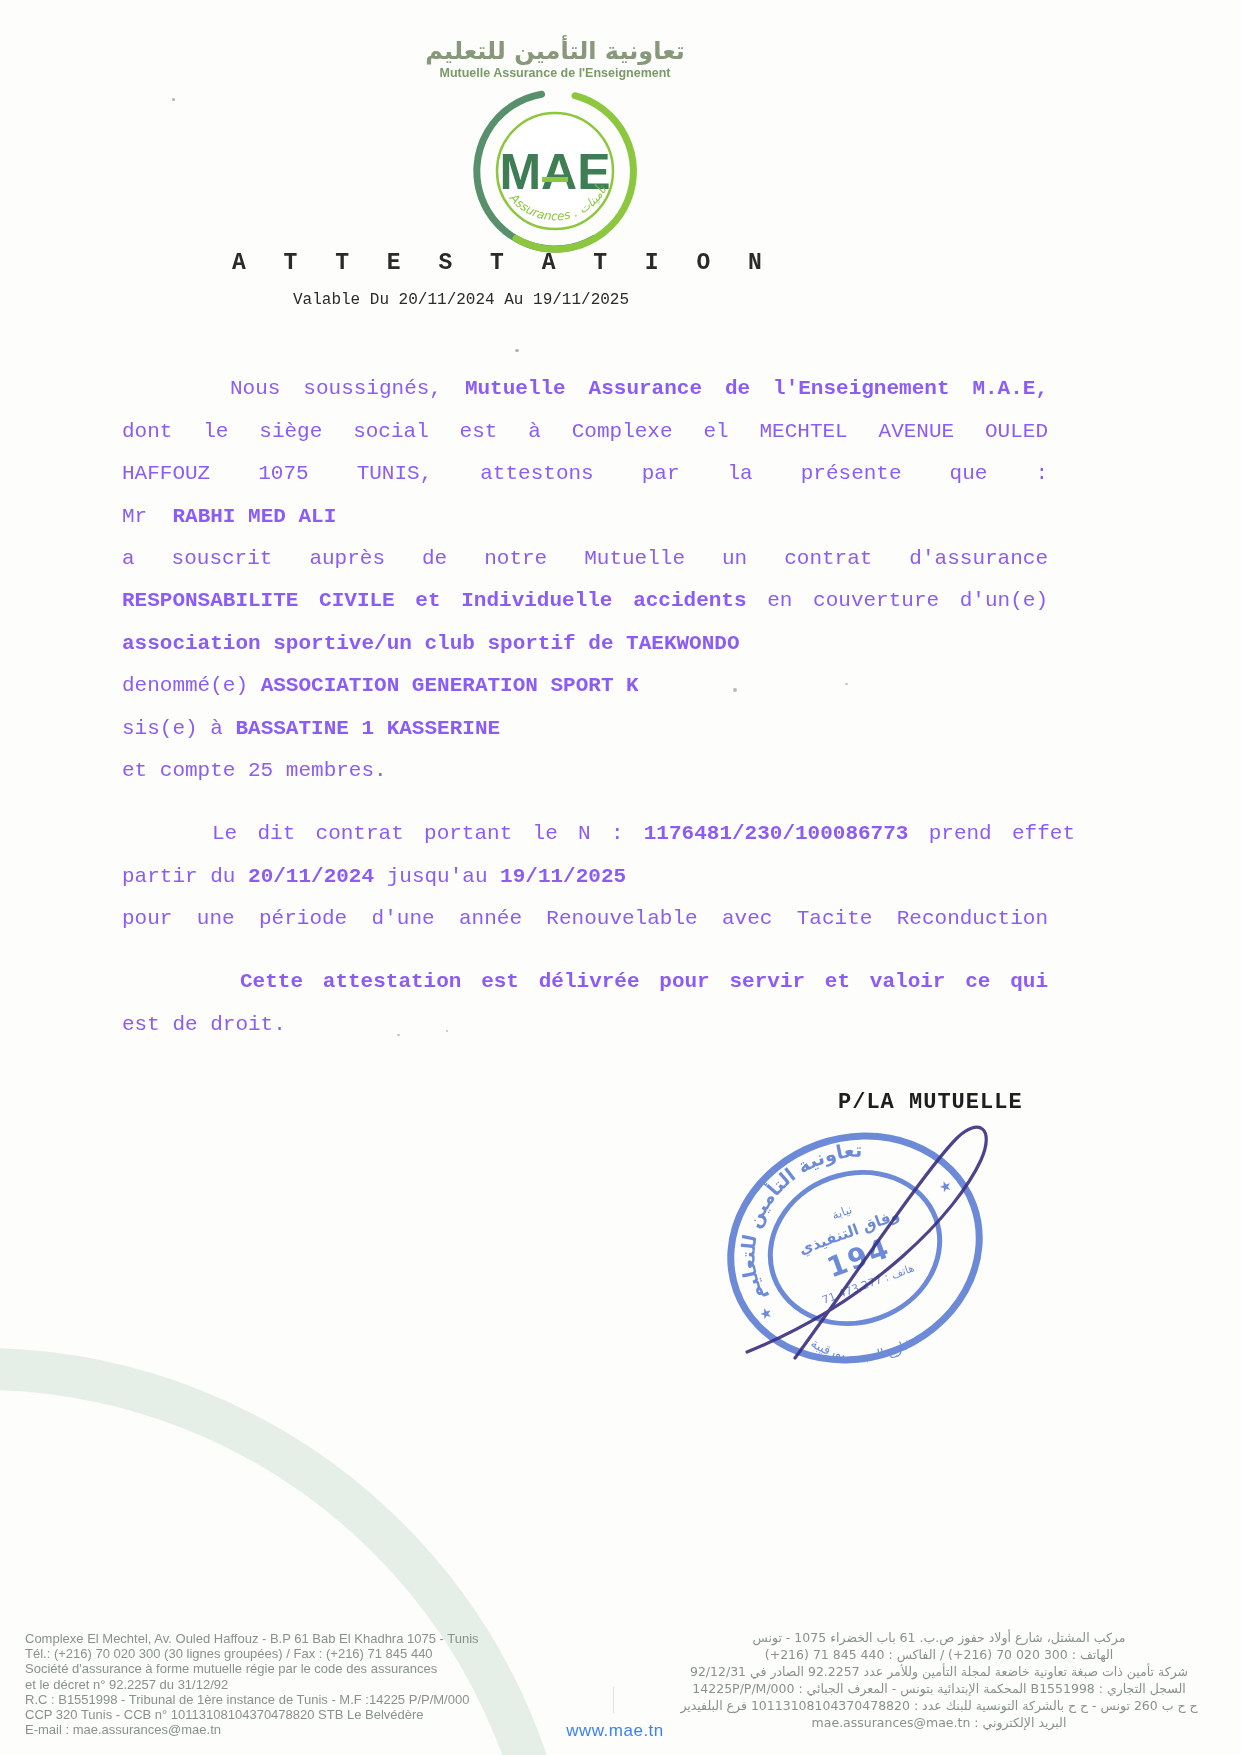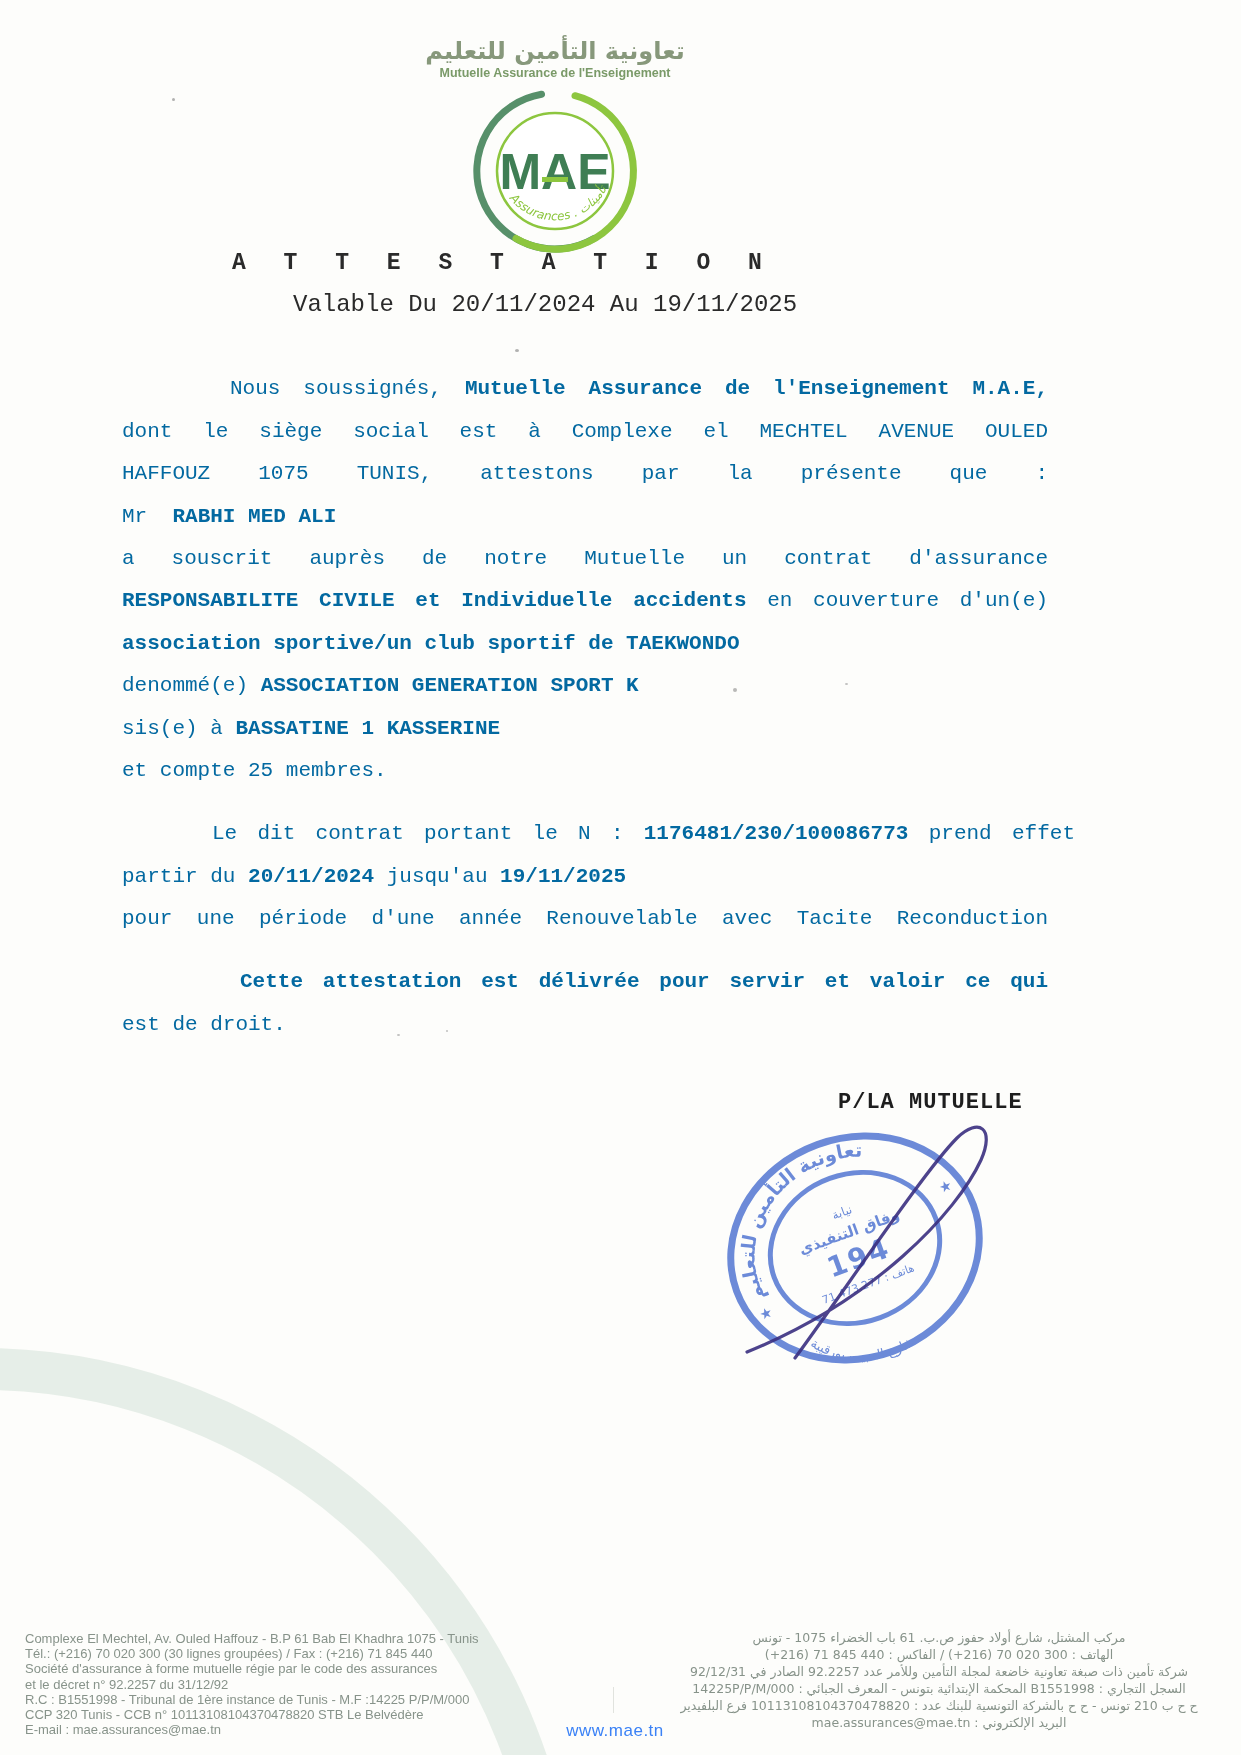--- a/index.html
+++ b/index.html
@@ -8,23 +8,23 @@
     background:#fdfdfb;overflow:hidden;
     font-family:"Liberation Mono", monospace;color:#262626;padding-left:22px;
   }
   
   .logo-block{position:absolute;left:390px;top:38px;width:330px;text-align:center;}
   .logo-ar{font-family:"DejaVu Sans", sans-serif;font-weight:bold;font-size:24px;color:#87987b;direction:rtl;line-height:1.1;}
   .logo-sub{font-family:"Liberation Sans", sans-serif;font-weight:bold;font-size:12.5px;color:#7a9a68;margin-top:2px;}
   .logo-svg{position:absolute;left:470px;top:86px;width:170px;height:170px;}
   
   .doc-title{position:absolute;left:232px;top:250px;width:620px;font-size:23px;font-weight:bold;word-spacing:24px;color:#2a2a2a;}
-  .doc-validity{position:absolute;left:293px;top:291px;font-size:24px;color:#2a2a2a;}
+  .doc-validity{position:absolute;left:293px;top:291px;font-size:16px;color:#2a2a2a;}
   
-  .bline{position:absolute;left:122px;width:926px;font-size:21px;line-height:30px;color:#0369a1;white-space:normal;}
+  .bline{position:absolute;left:122px;width:926px;font-size:21px;line-height:30px;color:#8b5cf6;white-space:normal;}
   .just{text-align:justify;text-align-last:justify;}
   .b{font-weight:bold;}
   .ind1{text-indent:108px;}
   .ind2{text-indent:90px;}
   .ind3{text-indent:118px;}
   .w2{width:953px;}
   
   .sig-label{position:absolute;left:838px;top:1090px;font-size:22px;font-weight:bold;color:#1e1e1e;letter-spacing:1px;}
   .stamp-svg{position:absolute;left:695px;top:1090px;width:340px;height:300px;}
   
@@ -130,19 +130,19 @@
     <div>E-mail : mae.assurances@mae.tn</div>
   </div>
 
   <div class="footer-divider"></div>
 
   <div class="footer-right">
     <div>مركب المشتل، شارع أولاد حفوز ص.ب. 61 باب الخضراء 1075 - تونس</div>
     <div>الهاتف : 300 020 70 (216+) / الفاكس : 440 845 71 (216+)</div>
     <div>شركة تأمين ذات صبغة تعاونية خاضعة لمجلة التأمين وللأمر عدد 92.2257 الصادر في 92/12/31</div>
     <div>السجل التجاري : B1551998 المحكمة الإبتدائية بتونس - المعرف الجبائي : 14225P/P/M/000</div>
-    <div>ح ح ب 210 تونس - ح ح بالشركة التونسية للبنك عدد : 10113108104370478820 فرع البلفيدير</div>
+    <div>ح ح ب 260 تونس - ح ح بالشركة التونسية للبنك عدد : 10113108104370478820 فرع البلفيدير</div>
     <div>البريد الإلكتروني : mae.assurances@mae.tn</div>
   </div>
 
   <div class="website">www.mae.tn</div>
 
 </div>
 
 </body></html>

